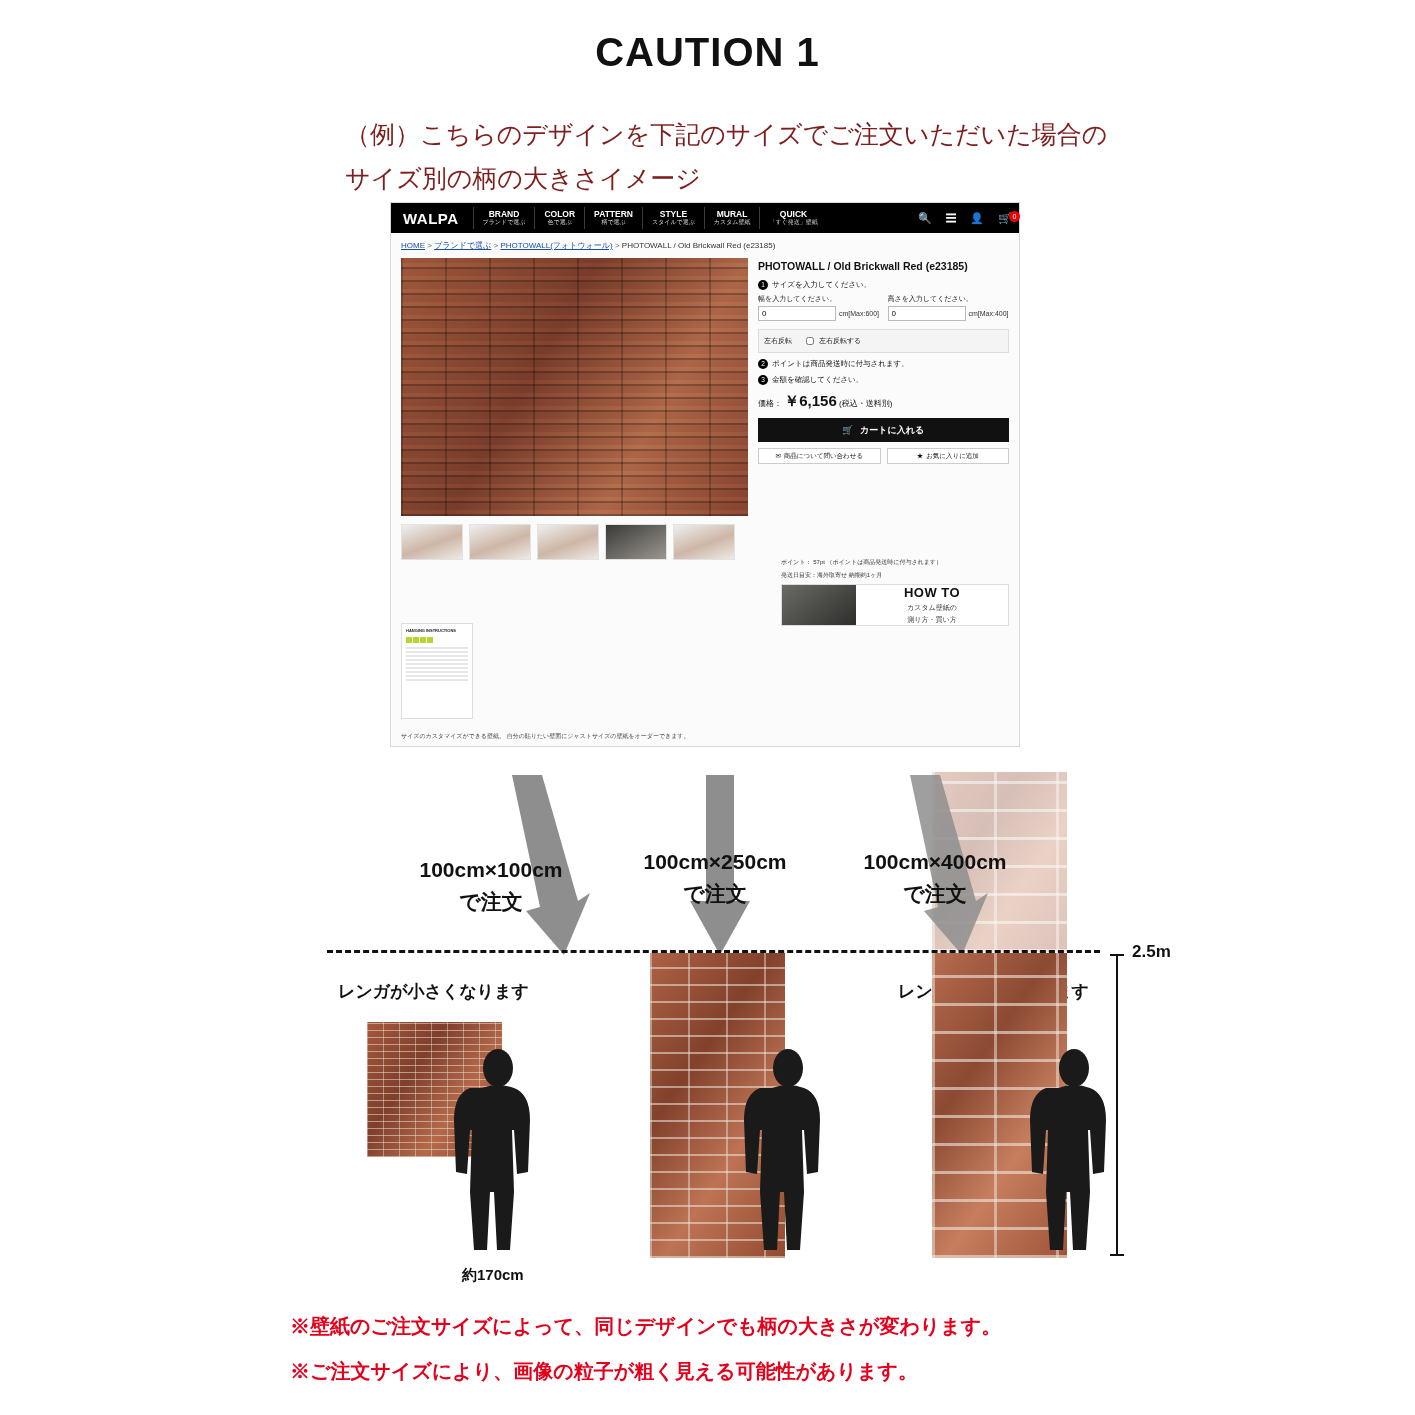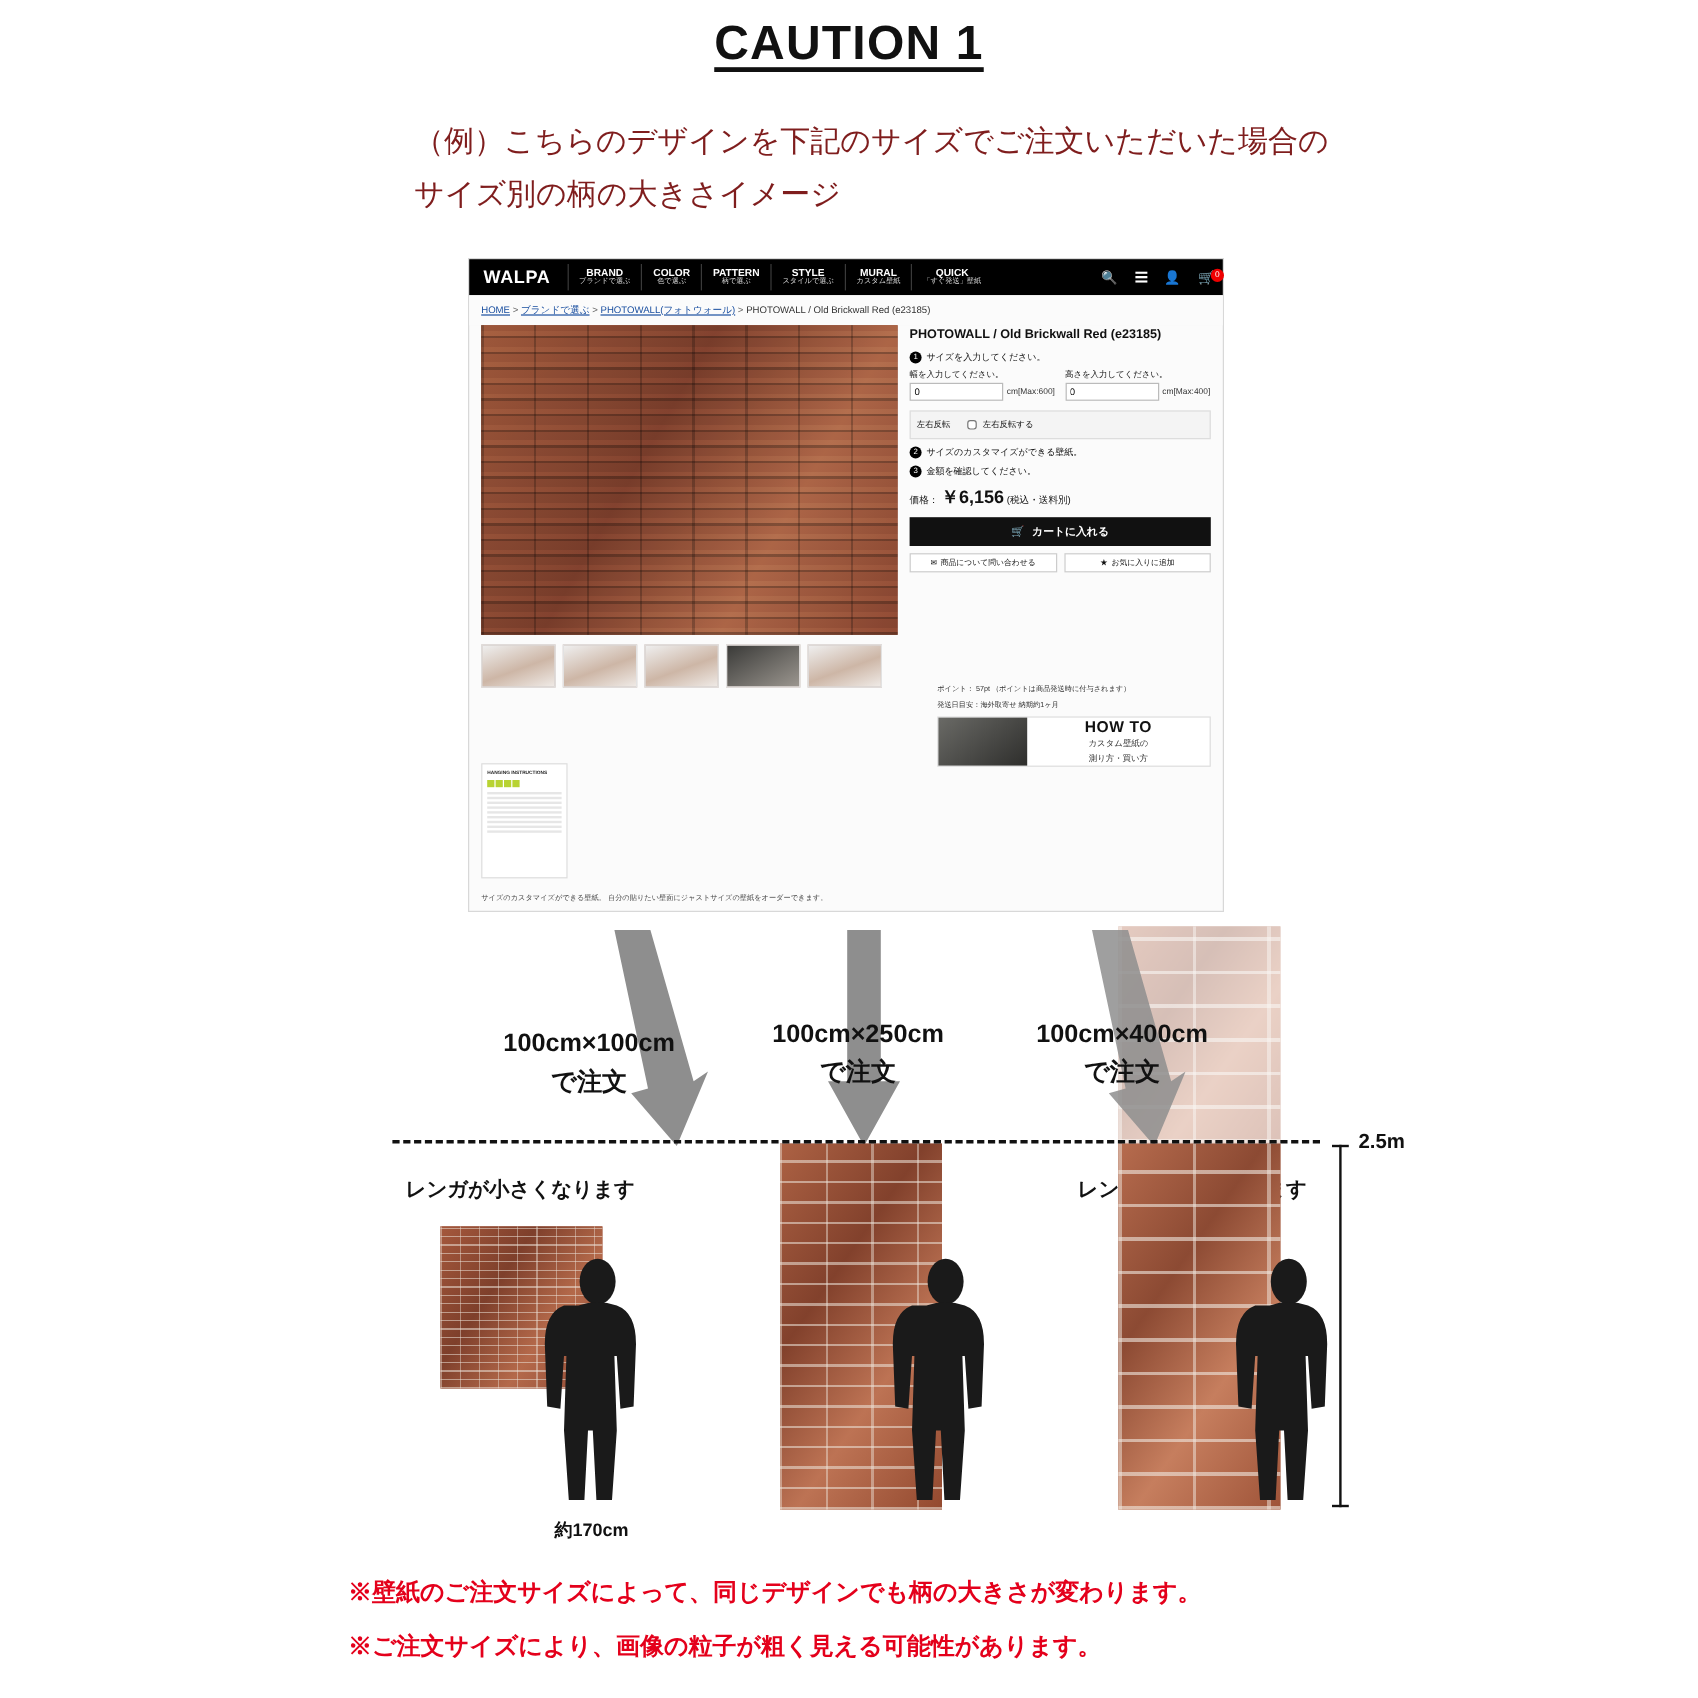--- a/index.html
+++ b/index.html
@@ -13,37 +13,36 @@
     position: relative;
     overflow: hidden;
   }
 
   
   .title {
     text-align: center;
     font-size: 40px;
     font-weight: bold;
     letter-spacing: 1px;
-    padding-top: 14px;
-    text-decoration: underline;
+    padding-top: 30px;
     text-underline-offset: 7px;
   }
 
   
   .intro {
     margin: 38px 0 0 345px;
     font-size: 25px;
     line-height: 1.75;
     color: #7f1d1d;
   }
 
   
   .browser {
     position: absolute;
-    left: 390px; top: 215px;
+    left: 390px; top: 202px;
     width: 630px; height: 545px;
     background: #fbfbfb;
     border: 1px solid #d8d8d8;
     font-size: 8px;
   }
   .bar {
     height: 30px; background:#000; display:flex; align-items:center;
     color:#fff;
   }
   .bar .logo {
@@ -310,21 +309,21 @@
       <div class="mirror">
         <span>左右反転</span>
         <label>
           <input type="checkbox" style="width: 8px; height: 8px; vertical-align: middle;">
           <span>左右反転する</span>
         </label>
       </div>
 
       <div class="step">
         <span class="num">2</span>
-        <span>サイズのカスタマイズができる壁紙。</span>
+        <span>ポイントは商品発送時に付与されます。</span>
       </div>
 
       <div class="step">
         <span class="num">3</span>
         <span>金額を確認してください。</span>
       </div>
 
       <div class="price">
         <span>価格：</span>
         <b>￥6,156</b>

